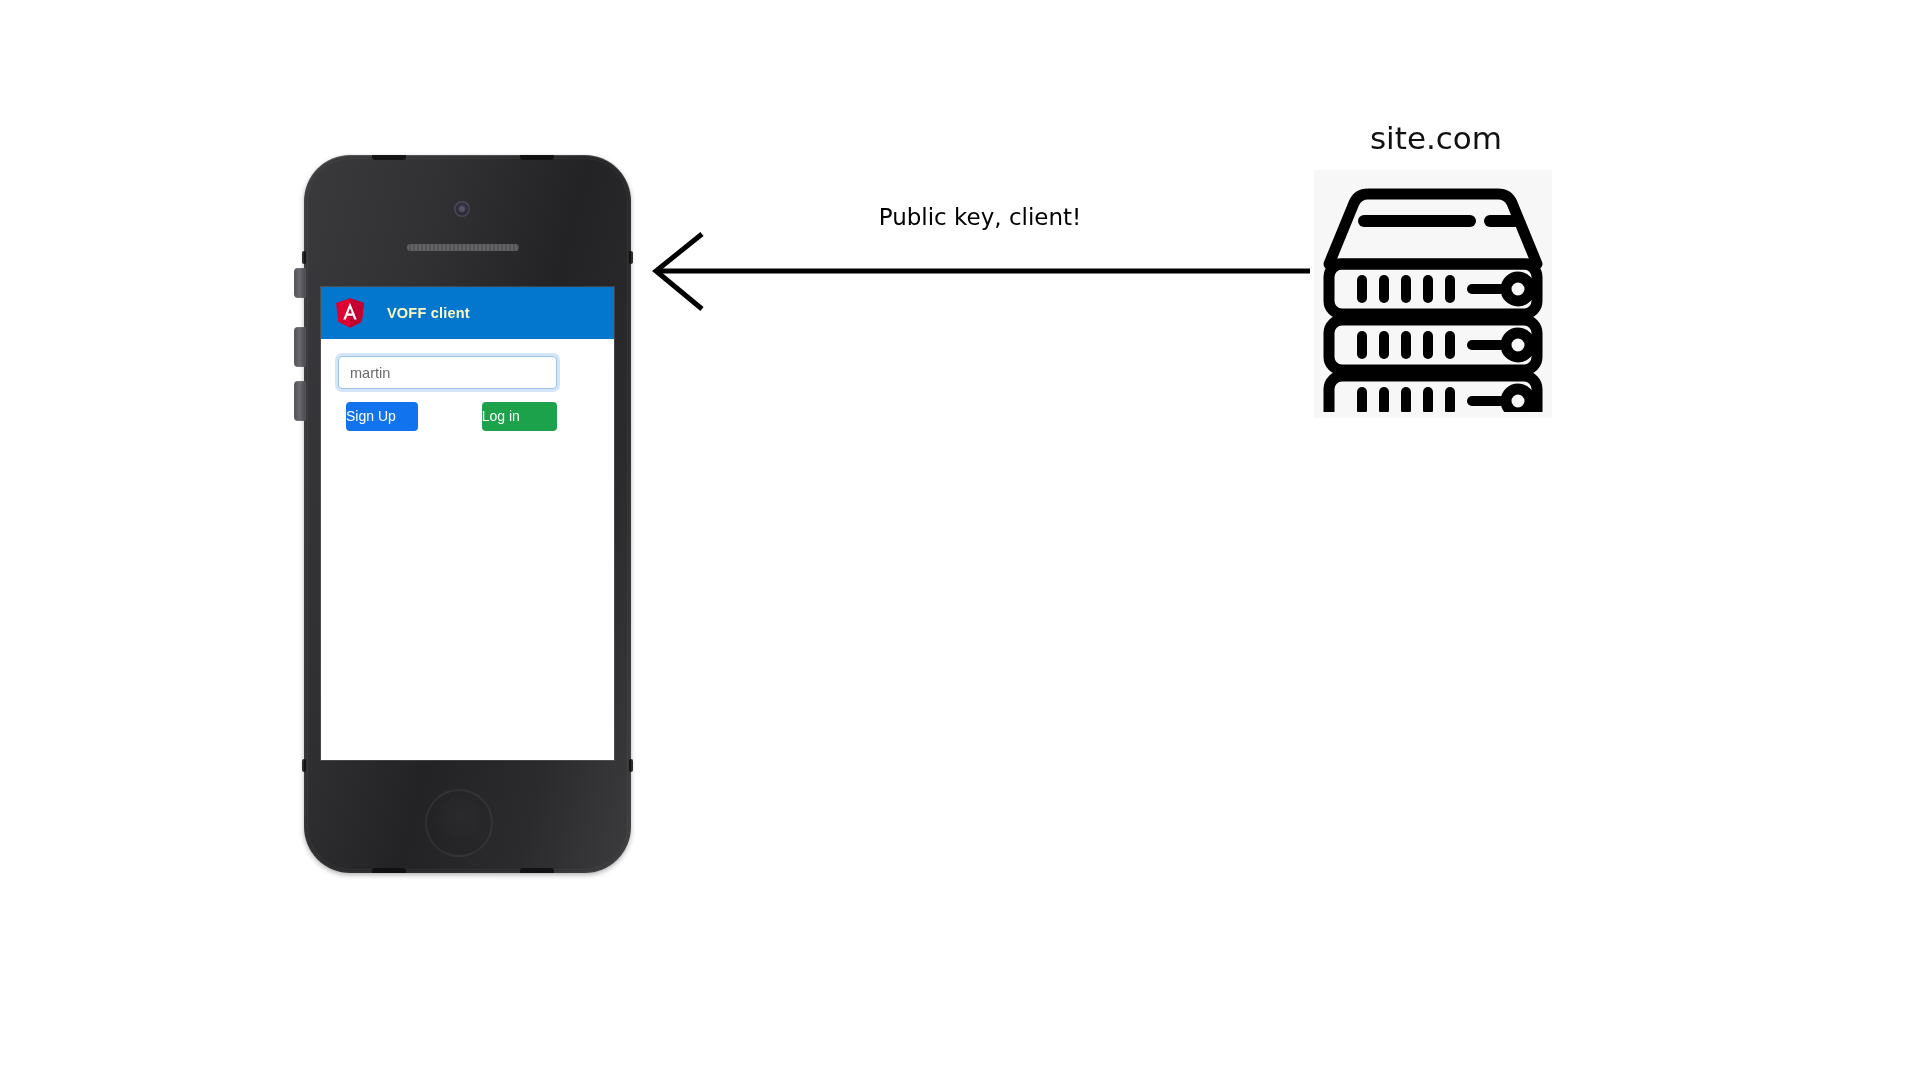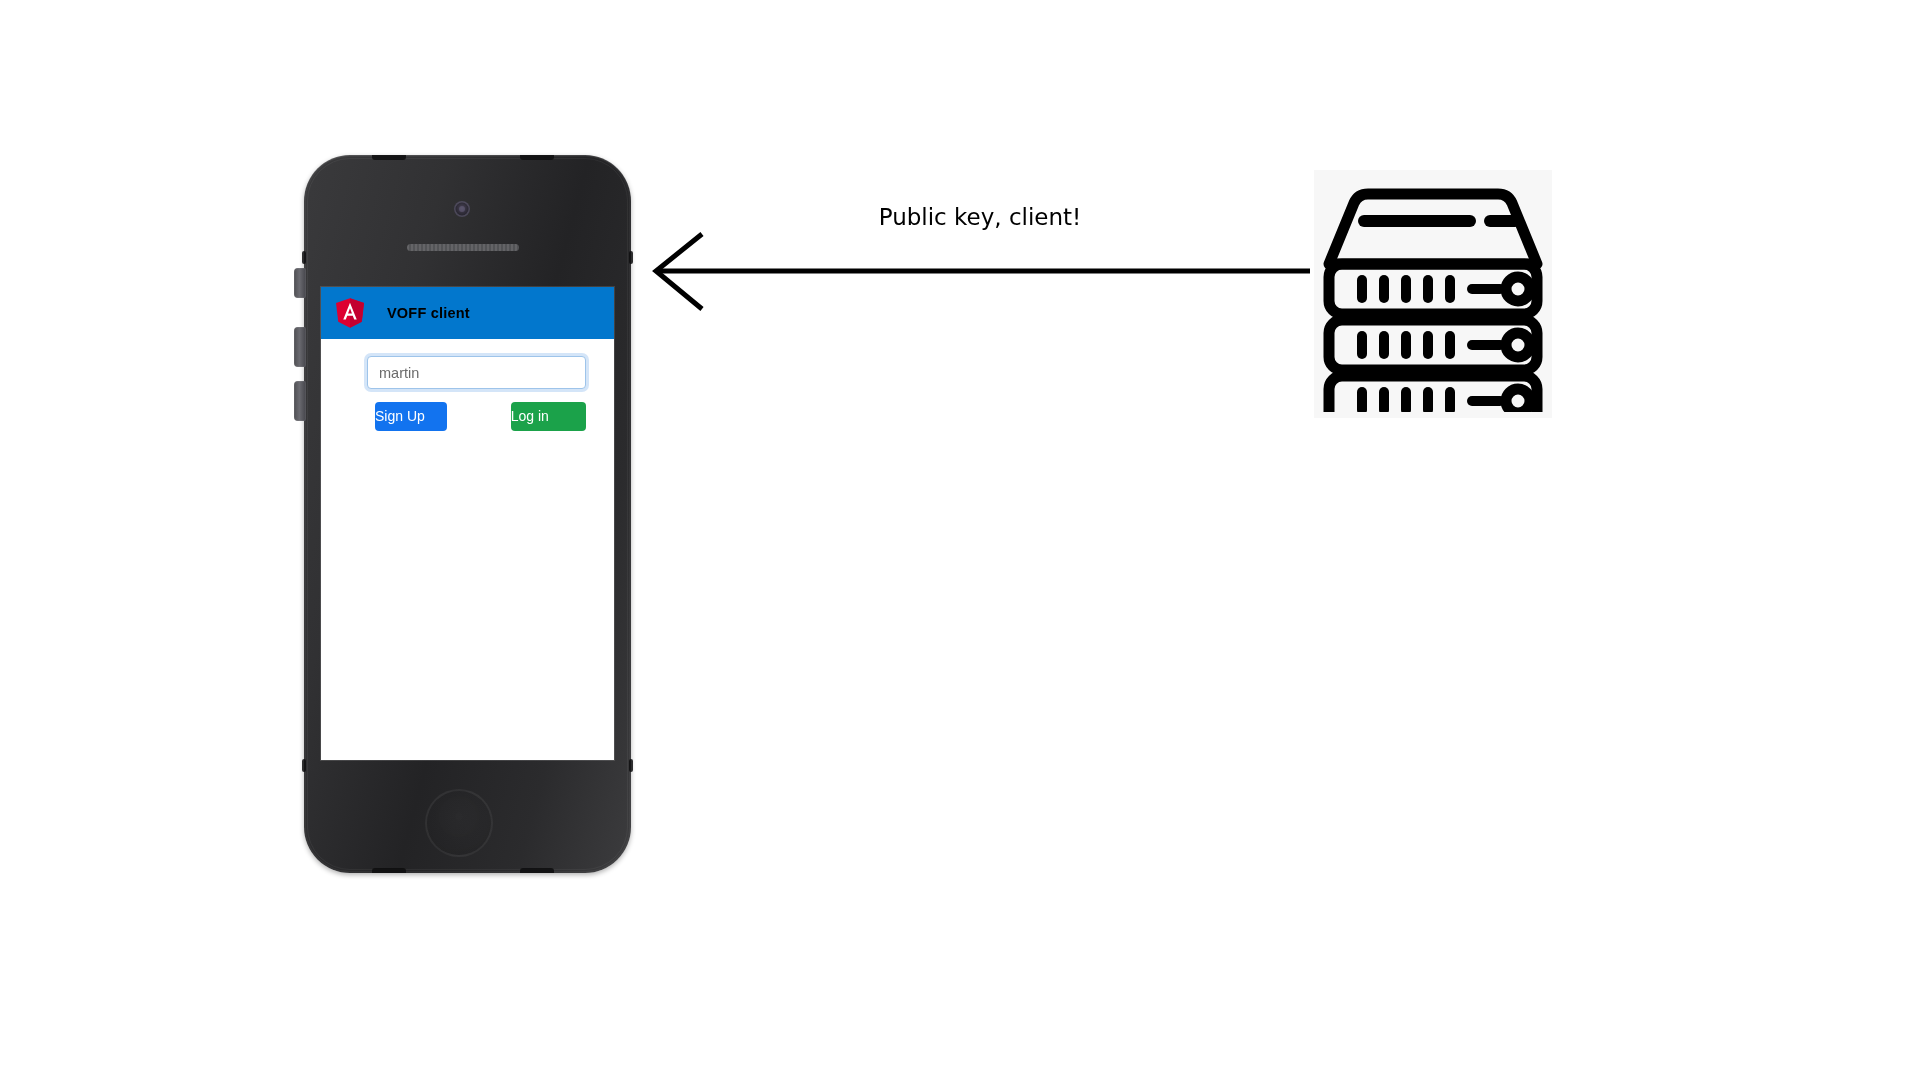--- a/index.html
+++ b/index.html
@@ -145,30 +145,30 @@
     padding-left: 15px;
     box-sizing: border-box;
   }
   .ng-logo {
     width: 28px;
     height: 30px;
     flex: 0 0 auto;
     display: block;
   }
   .app-title {
-    color: #000000;
+    color: #fef9c3;
     font-size: 14.5px;
     font-weight: bold;
     margin-left: 23px;
     letter-spacing: .2px;
     white-space: nowrap;
   }
 
   .app-body {
-    padding: 17px 0 0 46px;
+    padding: 17px 0 0 17px;
   }
 
   .username-input {
     display: block;
     box-sizing: border-box;
     width: 219px;
     height: 33px;
     padding: 5px 11px;
     font-family: "Liberation Sans", sans-serif;
     font-size: 14.5px;
@@ -313,20 +313,21 @@
 
   <div id="arrow-group">
     <div id="arrow-label">Public key, client!</div>
     <svg width="660" height="86" viewBox="0 0 660 86">
       <line x1="660" y1="43" x2="8" y2="43" stroke="#000000" stroke-width="5" stroke-linecap="butt"></line>
       <polyline points="52,6 6,43 52,81" fill="none" stroke="#000000" stroke-width="5" stroke-linecap="butt" stroke-linejoin="miter"></polyline>
     </svg>
   </div>
 
   <div id="server-group">
+    <div id="server-hostname">site.com</div>
 
     <div class="server-box">
       <svg class="server-svg" viewBox="0 0 222 236">
         <g fill="none" stroke="#000000" stroke-width="11" stroke-linecap="round" stroke-linejoin="round">
 
           <path d="M7 88 L32 27 Q36 18 46 18 L176 18 Q186 18 190 27 L215 88 Z"></path>
         </g>
 
         <g stroke="#000000" stroke-width="12" stroke-linecap="round">
           <line x1="42" y1="45" x2="148" y2="45"></line>

